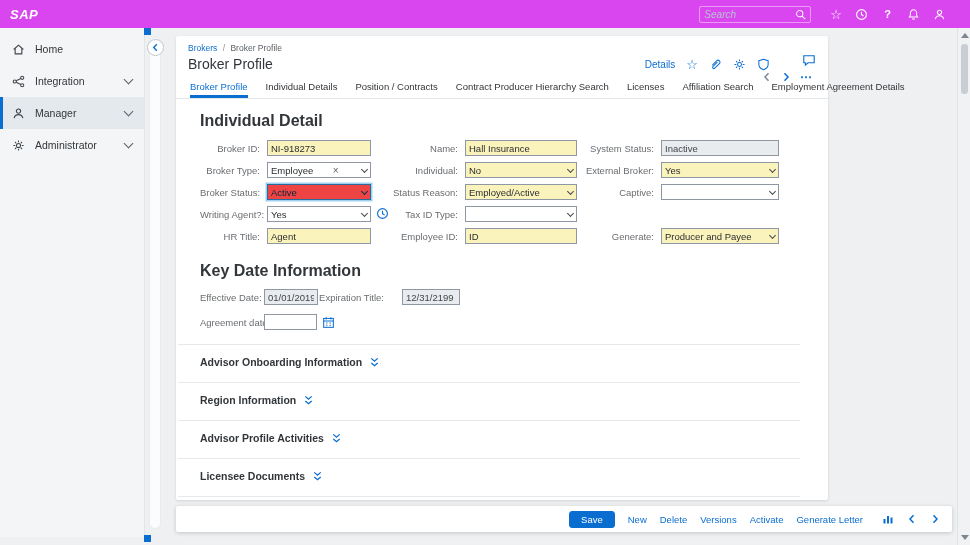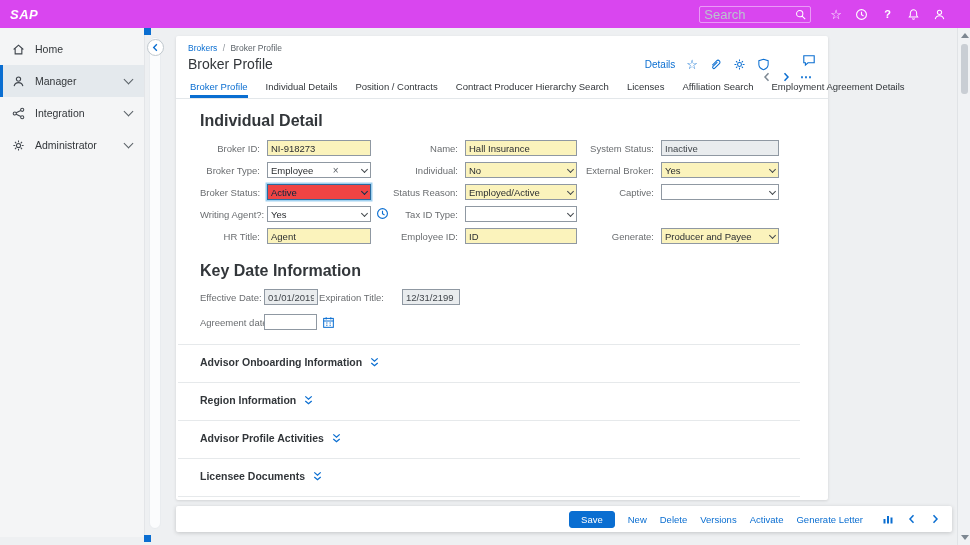--- a/index.html
+++ b/index.html
@@ -4,21 +4,21 @@
 <style>
   * { margin:0; padding:0; box-sizing:border-box; }
   html,body { width:970px; height:545px; overflow:hidden; font-family:"Liberation Sans",sans-serif; background:#eef0f2; }
   .app { position:relative; width:970px; height:545px; background:#eef0f2; }
 
   
   .shellbar { position:absolute; top:0; left:0; right:0; height:28px; background:#d946ef; display:flex; align-items:center; padding:0 10px; z-index:20; }
   .sap-logo { color:#fff; font-weight:bold; font-style:italic; font-size:13px; letter-spacing:.5px; cursor:pointer; }
   .shell-right { margin-left:auto; display:flex; align-items:center; gap:13px; padding-right:14px; }
   .shell-search { display:flex; align-items:center; width:112px; height:17px; border:1px solid rgba(255,255,255,.45); border-radius:2px; padding:0 4px; margin-right:6px; }
-  .shell-search input { flex:1; min-width:0; background:transparent; border:none; outline:none; color:#fff; font-size:13px; font-family:inherit; }
+  .shell-search input { flex:1; min-width:0; background:transparent; border:none; outline:none; color:#fff; font-size:10px; font-family:inherit;font-style:italic; }
   .shell-search input::placeholder { color:#b9c4ce; }
   .ic { display:block; }
   .ic-white { color:#fff; } .ic-blue { color:#0a6ed1; } .ic-gray { color:#3f454c; }
   .glyph-star { color:#fff; font-size:13px; line-height:13px; cursor:pointer; }
   .glyph-help { color:#fff; font-size:11px; font-weight:bold; width:13px; text-align:center; cursor:pointer; }
 
   
   .sidebar { position:absolute; top:28px; left:0; bottom:8px; width:145px; background:#f4f5f6; border-right:1px solid #e3e5e8; padding-top:5px; z-index:10; }
   .nav-item { height:32px; display:flex; align-items:center; gap:10px; padding:0 12px; font-size:10.5px; color:#32363a; cursor:pointer; position:relative; }
   .nav-item.selected { background:#e4e9ed; }
@@ -123,36 +123,36 @@
   </header>
 
   <nav class="sidebar">
     <div class="nav-item">
       <svg class="ic ic-gray" width="13" height="13" viewBox="0 0 14 14" fill="none" stroke="currentColor" stroke-width="1.2">
           <path d="M1.8 7L7 2.3 12.2 7"></path>
           <path d="M3.4 6v5.7h7.2V6"></path>
         </svg>
       <span>Home</span>
     </div>
-    <div class="nav-item selected">
-      <svg class="ic ic-gray" width="13" height="13" viewBox="0 0 14 14" fill="none" stroke="currentColor" stroke-width="1.2">
-          <circle cx="7" cy="4.4" r="2.3"></circle>
-          <path d="M2.3 12a4.8 4.8 0 0 1 9.4 0"></path>
-        </svg>
-      <span>Manager</span>
-      <span class="nav-chev"></span>
-    </div>
     <div class="nav-item">
       <svg class="ic ic-gray" width="13" height="13" viewBox="0 0 14 14" fill="none" stroke="currentColor" stroke-width="1.1">
           <circle cx="3" cy="7" r="1.7"></circle>
           <circle cx="11" cy="3" r="1.7"></circle>
           <circle cx="11" cy="11" r="1.7"></circle>
           <path d="M4.5 6.2L9.5 3.7M4.5 7.8l5 2.5"></path>
         </svg>
       <span>Integration</span>
+      <span class="nav-chev"></span>
+    </div>
+    <div class="nav-item selected">
+      <svg class="ic ic-gray" width="13" height="13" viewBox="0 0 14 14" fill="none" stroke="currentColor" stroke-width="1.2">
+          <circle cx="7" cy="4.4" r="2.3"></circle>
+          <path d="M2.3 12a4.8 4.8 0 0 1 9.4 0"></path>
+        </svg>
+      <span>Manager</span>
       <span class="nav-chev"></span>
     </div>
     <div class="nav-item">
       <svg class="ic ic-gray" width="13" height="13" viewBox="0 0 14 14" fill="none" stroke="currentColor" stroke-width="1.1">
           <circle cx="7" cy="7" r="2.2"></circle>
           <path d="M7 1.5v2M7 10.5v2M1.5 7h2M10.5 7h2M3.2 3.2l1.4 1.4M9.4 9.4l1.4 1.4M10.8 3.2L9.4 4.6M4.6 9.4l-1.4 1.4"></path>
         </svg>
       <span>Administrator</span>
       <span class="nav-chev"></span>
     </div>

